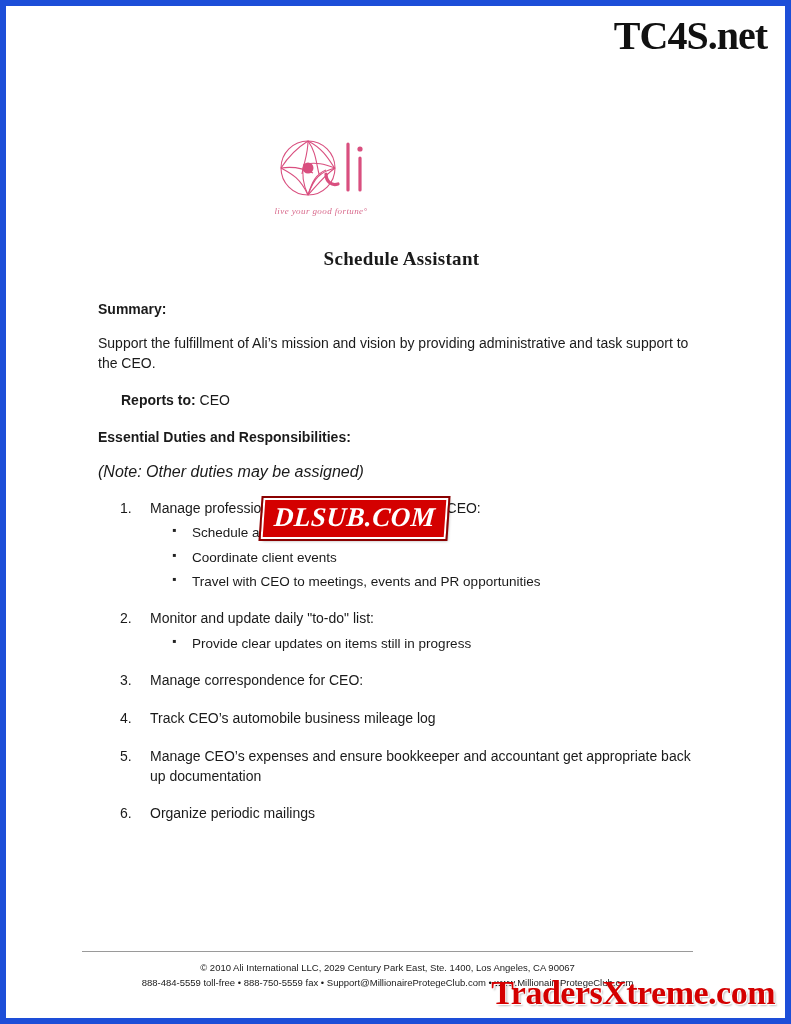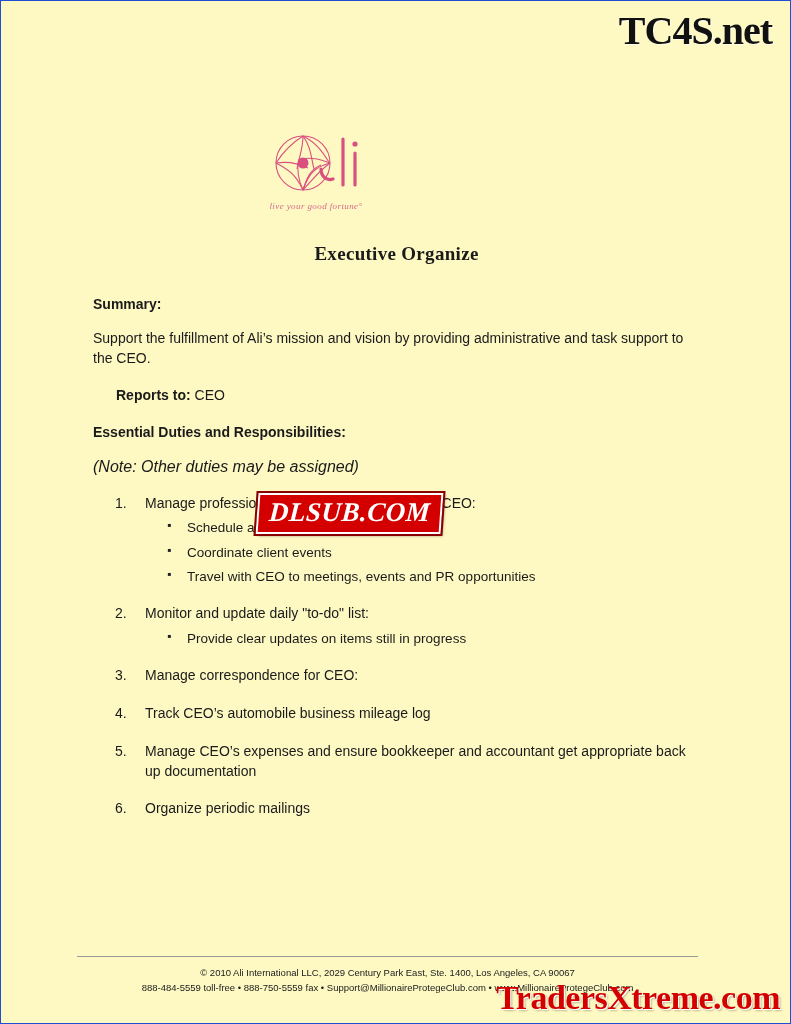--- a/index.html
+++ b/index.html
@@ -7,23 +7,23 @@
     padding: 0;
     background: #8a8a8a;
   }
   body {
     font-family: "Liberation Sans", sans-serif;
   }
   .page {
     position: relative;
     width: 791px;
     height: 1024px;
-    background: #fef9c3;
+    background: #ffffff;
     overflow: hidden;
-    border: 1px solid #1d4ed8;
+    border: 6px solid #1d4ed8;
     box-sizing: border-box;
   }
 
   
   .wm-tc4s {
     position: absolute;
     top: 6px;
     right: 18px;
     font-family: "Liberation Serif", serif;
     font-weight: bold;
@@ -209,21 +209,21 @@
       <path d="M92 20 L92 66" stroke="#d94f7f" stroke-width="3.2" fill="none" stroke-linecap="round"></path>
       <path d="M104 34 L104 66" stroke="#d94f7f" stroke-width="3.2" fill="none" stroke-linecap="round"></path>
       <circle cx="104" cy="25" r="2.6" fill="#d94f7f"></circle>
       <path d="M70 50 C70 58 76 62 82 60" stroke="#d94f7f" stroke-width="3.2" fill="none" stroke-linecap="round"></path>
     </svg>
     <div class="logo-tag">live your good fortune°</div>
   </div>
 
   <div class="doc">
 
-    <h1 class="doc-title">Executive Organize</h1>
+    <h1 class="doc-title">Schedule Assistant</h1>
 
     <div class="sec-head">Summary:</div>
     <p class="para">Support the fulfillment of Ali’s mission and vision by providing administrative and task support to the CEO.</p>
 
     <p class="kv">
       <b>Reports to:</b>
       <span>CEO</span>
     </p>
 
     <div class="sec-head">Essential Duties and Responsibilities:</div>

